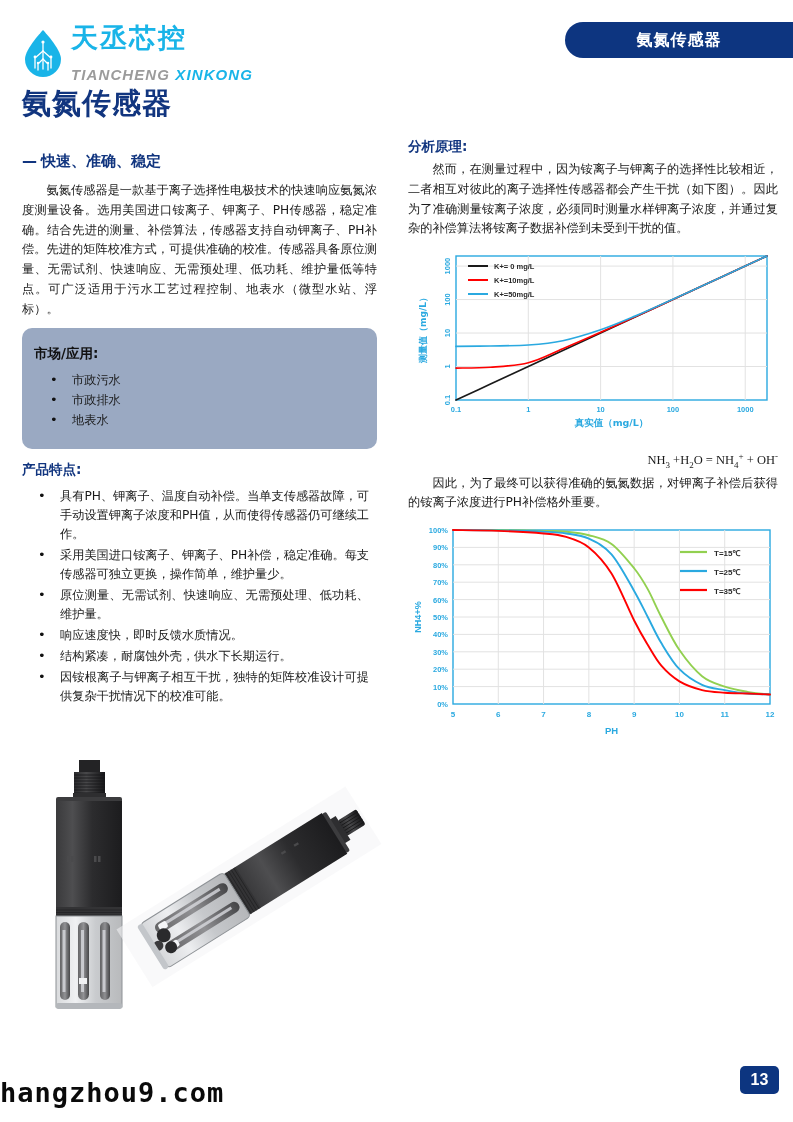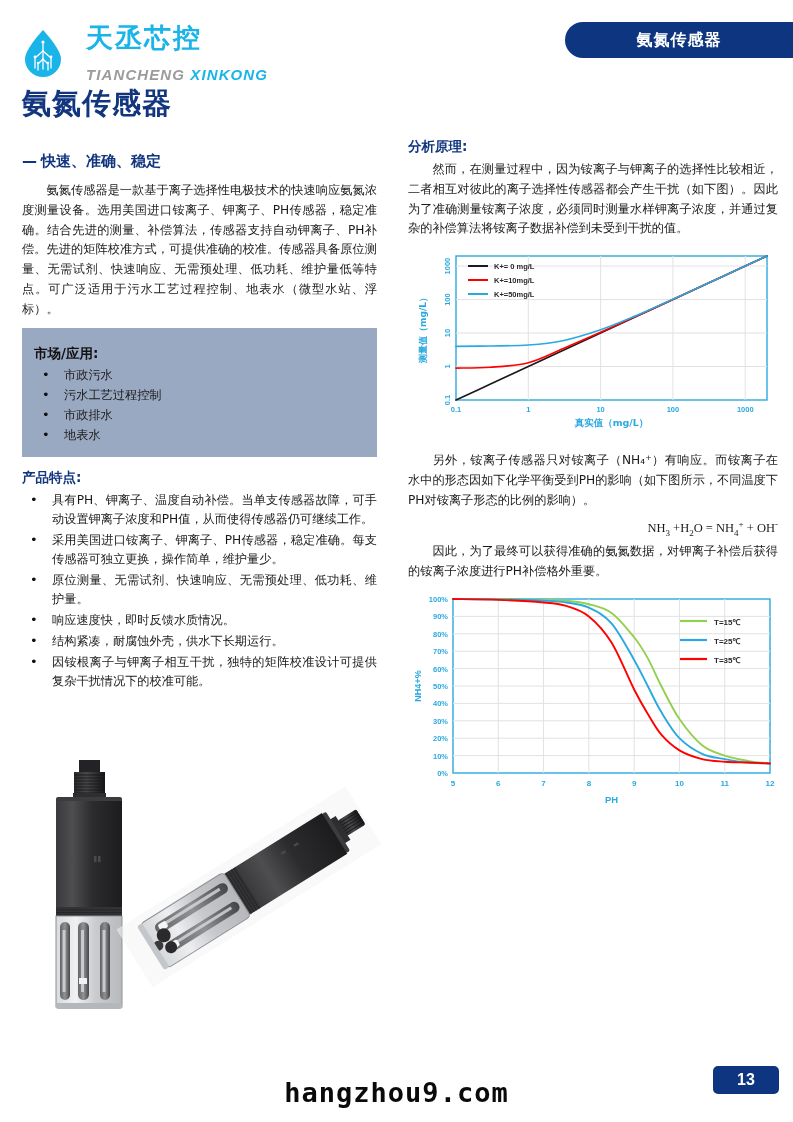--- a/index.html
+++ b/index.html
@@ -4,21 +4,21 @@
 <style>
   html,body{margin:0;padding:0;}
   body{
     width:793px;height:1122px;background:#ffffff;
     font-family:"Liberation Sans","DejaVu Sans",sans-serif;
     color:#1a1a1a;position:relative;overflow:hidden;
   }
   .page{position:absolute;inset:0;}
 
   
-  .logo-wrap{position:absolute;left:22px;top:24px;display:flex;align-items:center;gap:22px;}
+  .logo-wrap{position:absolute;left:22px;top:24px;display:flex;align-items:center;gap:7px;}
   .droplet{position:relative;width:42px;height:48px;}
   .droplet svg{display:block;}
   .logo-text{display:flex;flex-direction:column;line-height:1;}
   .logo-cn{font-size:27px;font-weight:bold;color:#19b4e8;letter-spacing:2px;
            font-family:"DejaVu Sans",sans-serif;}
   .logo-en{margin-top:16px;font-size:15px;font-weight:bold;font-style:italic;letter-spacing:1.1px;}
   .logo-en .g{color:#9b9b9b;}
   .logo-en .b{color:#19b4e8;}
 
   .top-banner{
@@ -48,24 +48,24 @@
     font-family:"DejaVu Sans",sans-serif;
   }
   p.body.indent{text-indent:2em;}
 
   .sec-head{
     font-size:13.5px;font-weight:bold;color:#11357f;margin:8px 0 4px 0;
     font-family:"DejaVu Sans",sans-serif;
   }
 
   .market-box{
-    background:#9aa9c2;padding:9px 12px 11px 12px;margin-top:8px;
+    background:#9aa9c2;padding:9px 12px 11px 12px;margin-top:8px;border-radius:10px;
   }
   .market-box .sec-head{color:#111;margin-bottom:3px;}
-  ul.bullets{margin:0;padding:0;list-style:none;}
+  ul.bullets{margin:8px;padding:0;list-style:none;}
   ul.bullets li{
     position:relative;padding-left:30px;font-size:12.2px;line-height:1.55;
     margin-bottom:1px;font-family:"DejaVu Sans",sans-serif;
   }
   ul.bullets li:before{
     content:"\2022";position:absolute;left:8px;top:-1px;font-size:13px;color:#111;
   }
 
   .features{margin-top:12px;}
   .features ul.bullets li{
@@ -83,26 +83,26 @@
 
   .formula{
     text-align:right;font-size:12.5px;margin:2px 0 4px 0;
     font-family:Liberation Serif, serif;
   }
   .formula sub{font-size:9px;}
   .formula sup{font-size:9px;}
 
   
   .watermark{
-    position:absolute;left:0;right:0;bottom:14px;text-align:center;
+    position:absolute;left:0;right:0;bottom:14px;text-align:left;
     font-family:"DejaVu Sans Mono","Liberation Mono",monospace;
     font-size:27px;font-weight:bold;color:#0a0a0a;letter-spacing:1px;
   }
   .page-badge{
-    position:absolute;right:14px;bottom:28px;width:66px;height:28px;
+    position:absolute;right:14px;bottom:28px;width:39px;height:28px;
     background:#0d3580;border-radius:5px;display:flex;align-items:center;justify-content:center;
   }
   .page-badge span{color:#fff;font-size:16px;font-weight:bold;}
 </style>
 </head>
 <body>
 
 <div class="page">
 
   <div class="logo-wrap">
@@ -145,31 +145,30 @@
     <div class="tagline">
       <span class="dash">—</span><span>快速、准确、稳定</span>
     </div>
 
     <p class="body indent">氨氮传感器是一款基于离子选择性电极技术的快速响应氨氮浓度测量设备。选用美国进口铵离子、钾离子、PH传感器，稳定准确。结合先进的测量、补偿算法，传感器支持自动钾离子、PH补偿。先进的矩阵校准方式，可提供准确的校准。传感器具备原位测量、无需试剂、快速响应、无需预处理、低功耗、维护量低等特点。可广泛适用于污水工艺过程控制、地表水（微型水站、浮标）。</p>
 
     <div class="market-box">
       <div class="sec-head">市场/应用:</div>
       <ul class="bullets">
         <li>市政污水</li>
-        <li>污水工艺过程控制</li>
         <li>市政排水</li>
         <li>地表水</li>
       </ul>
     </div>
 
     <div class="features">
       <div class="sec-head">产品特点:</div>
       <ul class="bullets">
         <li>具有PH、钾离子、温度自动补偿。当单支传感器故障，可手动设置钾离子浓度和PH值，从而使得传感器仍可继续工作。</li>
-        <li>采用美国进口铵离子、钾离子、PH传感器，稳定准确。每支传感器可独立更换，操作简单，维护量少。</li>
+        <li>采用美国进口铵离子、钾离子、PH补偿，稳定准确。每支传感器可独立更换，操作简单，维护量少。</li>
         <li>原位测量、无需试剂、快速响应、无需预处理、低功耗、维护量。</li>
         <li>响应速度快，即时反馈水质情况。</li>
         <li>结构紧凑，耐腐蚀外壳，供水下长期运行。</li>
         <li>因铵根离子与钾离子相互干扰，独特的矩阵校准设计可提供复杂干扰情况下的校准可能。</li>
       </ul>
     </div>
   </div>
 
   <div class="products">
     <svg width="360" height="310" viewBox="0 0 360 310">
@@ -314,21 +313,20 @@
           <path d="M42.00,98.36 C47.75,98.30 64.45,98.23 76.50,98.00 C88.55,97.77 102.26,97.86 114.31,96.98 C126.36,96.09 136.76,95.24 148.81,92.71 C160.86,90.18 174.57,85.89 186.62,81.79 C198.67,77.70 209.06,73.21 221.12,68.13 C233.17,63.04 246.87,56.71 258.92,51.27 C270.98,45.83 281.37,41.03 293.42,35.49 C305.48,29.94 321.30,22.59 331.23,18.01 C341.16,13.42 349.37,9.67 353.00,8.00" fill="none" stroke="#2aa9e0" stroke-width="1.7" stroke-linecap="round"></path>
           <line x1="54" y1="18" x2="74" y2="18" stroke="#1a1a1a" stroke-width="2"></line>
           <text x="80" y="21" fill="#2a2a2a" font-size="7.5" font-weight="bold" font-family="&quot;Liberation Sans&quot;,sans-serif">K+= 0 mg/L</text>
           <line x1="54" y1="32" x2="74" y2="32" stroke="#ff0000" stroke-width="2"></line>
           <text x="80" y="35" fill="#2a2a2a" font-size="7.5" font-weight="bold" font-family="&quot;Liberation Sans&quot;,sans-serif">K+=10mg/L</text>
           <line x1="54" y1="46" x2="74" y2="46" stroke="#2aa9e0" stroke-width="2"></line>
           <text x="80" y="49" fill="#2a2a2a" font-size="7.5" font-weight="bold" font-family="&quot;Liberation Sans&quot;,sans-serif">K+=50mg/L</text>
         </svg>
     </div>
 
-    <p class="body indent">另外，铵离子传感器只对铵离子（NH₄⁺）有响应。而铵离子在水中的形态因如下化学平衡受到PH的影响（如下图所示，不同温度下PH对铵离子形态的比例的影响）。</p>
     <div class="formula">
       NH<sub>3</sub> +H<sub>2</sub>O = NH<sub>4</sub><sup>+</sup> + OH<sup>-</sup>
     </div>
     <p class="body indent">因此，为了最终可以获得准确的氨氮数据，对钾离子补偿后获得的铵离子浓度进行PH补偿格外重要。</p>
 
     <div class="chart-box chart2-wrap">
       <svg class="chart" id="chart2" width="370" height="225" viewBox="0 0 370 225">
           <rect x="45" y="8" width="317" height="174" fill="#ffffff" stroke="#2aa9e0" stroke-width="1.4"></rect>
           <line x1="90.28571428571428" y1="8" x2="90.28571428571428" y2="182" stroke="#e2e2e2" stroke-width="1"></line>
           <line x1="135.57142857142856" y1="8" x2="135.57142857142856" y2="182" stroke="#e2e2e2" stroke-width="1"></line>

